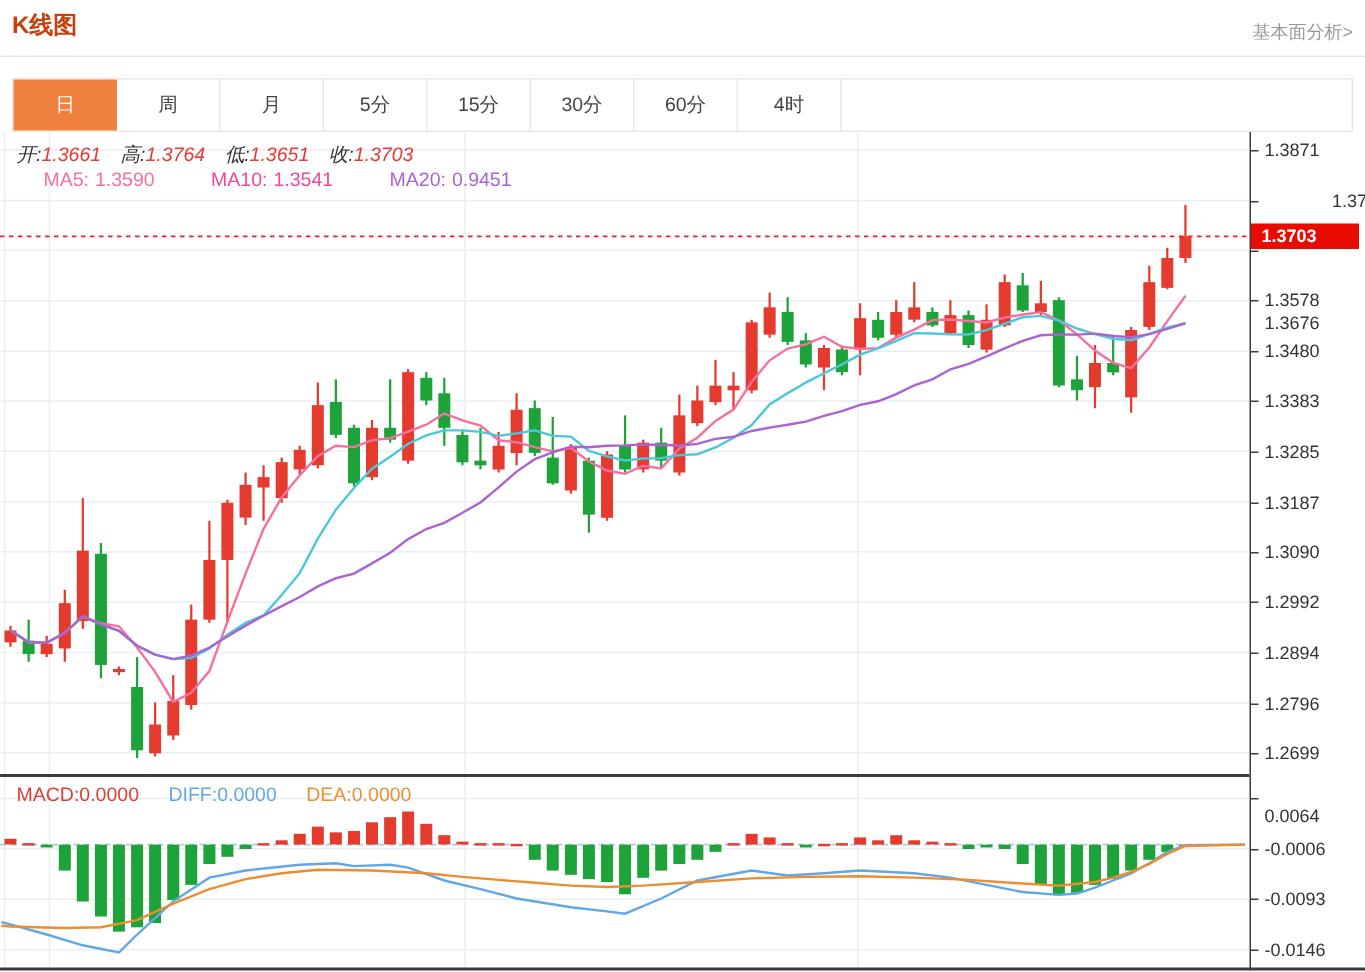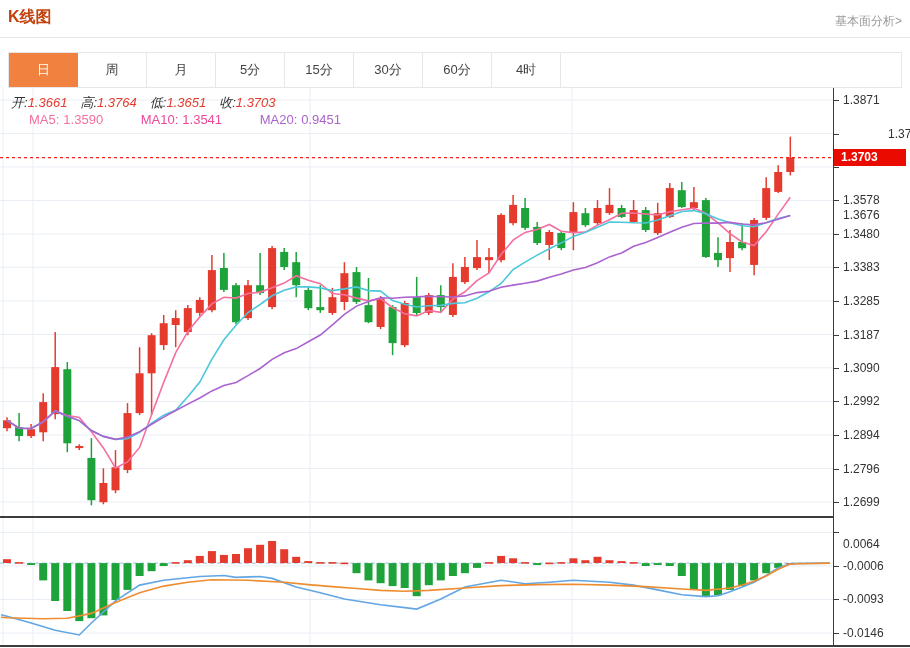--- a/index.html
+++ b/index.html
@@ -431,20 +431,25 @@
         <rect x="738.1" y="45.1" width="8" height="23.0" fill="#1ea33a"></rect>
         <rect x="750.1" y="45.1" width="8" height="17.3" fill="#1ea33a"></rect>
         <rect x="762.2" y="45.1" width="8" height="10.1" fill="#1ea33a"></rect>
         <rect x="774.2" y="45.1" width="8" height="4.8" fill="#1ea33a"></rect>
         <rect x="786.3" y="45.1" width="8" height="1.6" fill="#e43b2e"></rect>
       </g>
       <polyline points="1.0,96.8 7.0,98.3 31.1,105.0 55.2,112.2 79.3,117.0 91.4,105.0 115.5,82.9 139.6,67.1 163.7,62.3 199.8,58.5 223.9,57.5 236.0,59.4 260.1,58.5 272.1,60.4 296.2,69.0 320.3,74.8 344.4,81.0 380.6,86.8 404.7,89.6 416.7,91.1 440.8,81.0 464.9,69.0 501.1,62.3 525.1,65.7 549.3,64.2 573.4,62.3 609.5,64.2 633.6,67.1 657.7,71.9 681.8,76.7 705.9,78.6 718.0,77.7 730.0,73.8 742.1,69.0 754.1,64.2 766.2,57.5 778.2,49.9 790.3,45.5 830.0,45.1" fill="none" stroke="#62a6e4" stroke-width="1.6"></polyline>
       <polyline points="1.0,99.2 7.0,99.7 43.2,100.7 67.3,100.2 91.4,95.4 115.5,84.4 139.6,74.8 163.7,68.1 187.8,64.2 211.9,61.8 248.0,62.3 284.2,64.2 308.3,66.6 332.4,68.6 356.5,70.5 380.6,72.4 404.7,73.3 428.8,72.4 464.9,70.0 501.1,67.6 537.2,66.6 573.4,66.2 609.5,67.1 645.7,68.6 681.8,71.0 705.9,72.4 730.0,70.0 742.1,67.1 754.1,63.3 766.2,58.0 778.2,51.3 790.3,46.0 830.0,45.1" fill="none" stroke="#ee8d30" stroke-width="1.6"></polyline>
     </svg>
 
+  <div class="macd-row">
+    <span class="mi" style="color: rgb(228, 59, 46);"><span>MACD:</span><span>0.0000</span></span>
+    <span class="mi" style="color: rgb(98, 166, 228);"><span>DIFF:</span><span>0.0000</span></span>
+    <span class="mi" style="color: rgb(238, 141, 48);"><span>DEA:</span><span>0.0000</span></span>
+  </div>
 
   <div class="axis-col" id="axisCol">
     <div class="price-badge" id="priceBadge" style="top: 61px; background: rgb(234, 11, 0);">1.3703</div>
   <div class="tickdash" style="top: 12px;"></div>
       <div class="axlab" style="top: 5px;">1.3871</div>
       <div class="tickdash" style="top: 46px;"></div>
       <div class="axlab" style="top: 39px; margin-left: 45px;">1.3773</div>
       <div class="tickdash" style="top: 79px;"></div>
       <div class="axlab" style="top: 72px; margin-top: 48px;">1.3676</div>
       <div class="tickdash" style="top: 112px;"></div>

